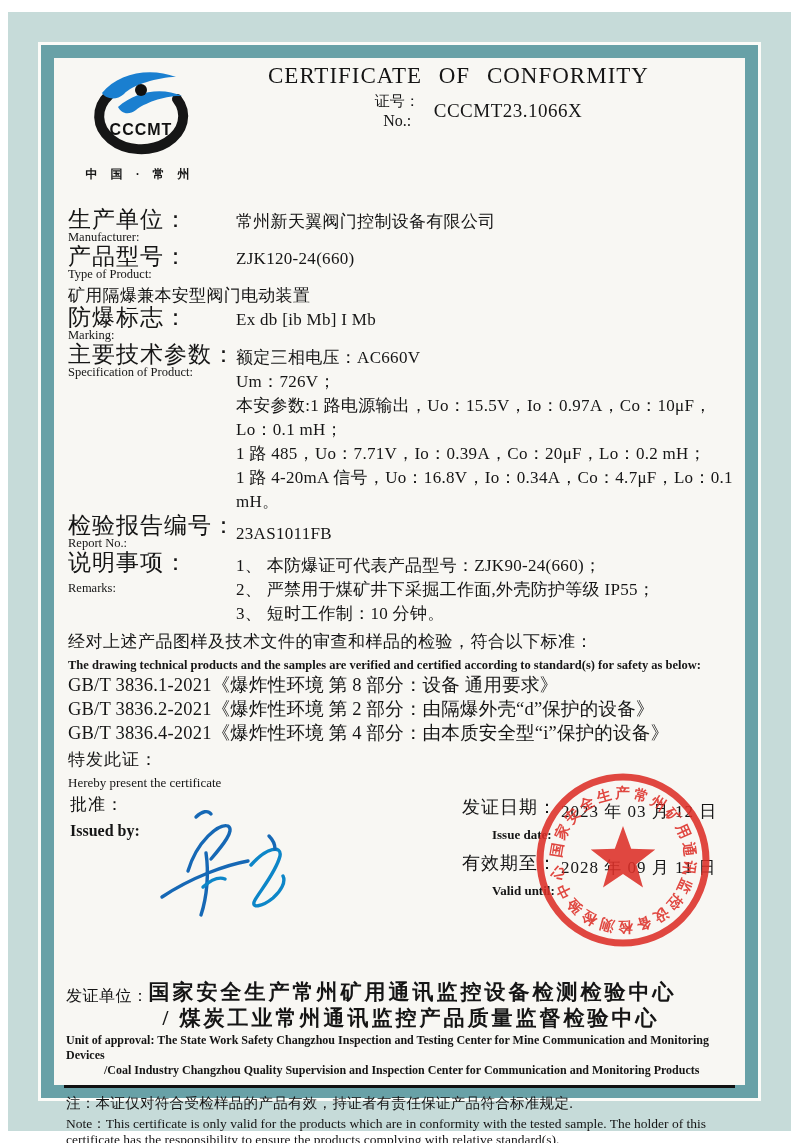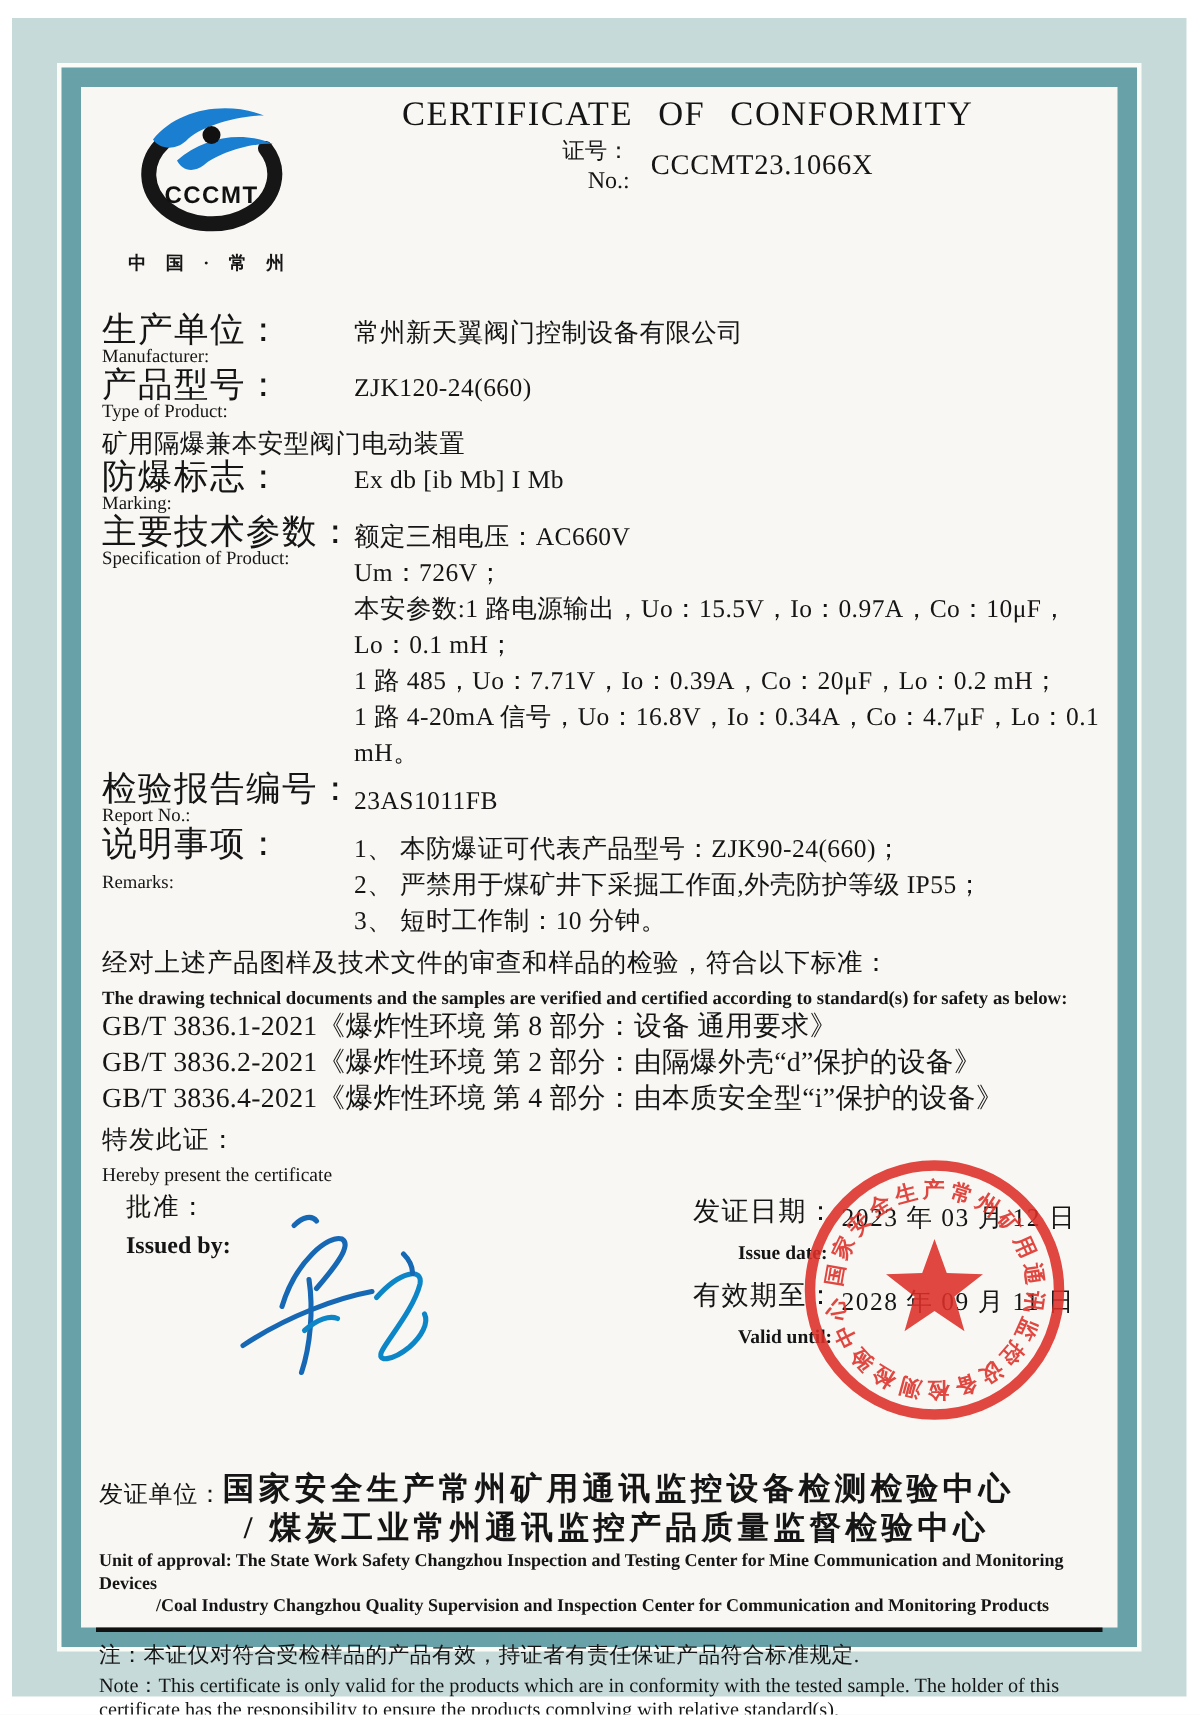--- a/index.html
+++ b/index.html
@@ -18,21 +18,21 @@
   .paper { position:relative; width:100%; height:100%; padding:4px 8px; }
 
   
   .header { position:relative; height:146px; }
   .logo { position:absolute; left:20px; top:6px; width:116px; text-align:center; }
   .logo-caption { font-size:12px; letter-spacing:5px; font-weight:bold; margin-top:1px; white-space:nowrap; }
   .titles { padding-left:118px; text-align:center; }
   .title-cn { font-size:46px; letter-spacing:28px; line-height:58px; padding-left:28px; white-space:nowrap; }
   .title-en { font-size:23px; letter-spacing:1px; word-spacing:10px; line-height:26px; margin-top:1px; }
   .certno-row { display:flex; justify-content:center; align-items:center; gap:14px; margin-top:3px; padding-left:40px; }
-  .certno-labels { text-align:right; }
+  .certno-labels { text-align:center; }
   .certno-labels .cn { font-size:15px; line-height:19px; }
   .certno-labels .en { font-size:16px; line-height:19px; }
   .certno-value { font-size:19px; letter-spacing:.5px; }
 
   
   .frow { display:flex; padding-left:6px; margin-bottom:1px; }
   .flabel { width:168px; flex:none; }
   .flabel .cn { font-size:23px; line-height:21px; letter-spacing:1px; }
   .flabel .en { font-size:12.5px; line-height:15px; }
   .fvalue { font-size:17px; line-height:21px; padding-top:2px; letter-spacing:.3px; }
@@ -40,21 +40,21 @@
 
   
   .stmt-cn { font-size:17px; padding-left:6px; margin-top:4px; letter-spacing:.5px; }
   .stmt-en { font-size:12.5px; font-weight:bold; padding-left:6px; margin-top:5px; }
   .standard { font-size:18.5px; padding-left:6px; line-height:24px; letter-spacing:.2px; }
   .present-cn { font-size:17px; padding-left:6px; margin-top:3px; letter-spacing:1px; }
   .present-en { font-size:13px; font-weight:normal; padding-left:6px; margin-top:4px; }
 
   
   .issue-area { position:relative; height:186px; margin-top:2px; }
-  .approve { position:absolute; left:22px; top:0; }
+  .approve { position:absolute; left:8px; top:0; }
   .approve .cn { font-size:17px; letter-spacing:1px; }
   .approve .en { font-size:16px; font-weight:bold; margin-top:6px; }
   .signature { position:absolute; left:88px; top:6px; }
   .dates { position:absolute; left:400px; top:2px; width:300px; }
   .drow { display:flex; align-items:flex-start; }
   .dlabel { font-size:18px; letter-spacing:1px; white-space:nowrap; }
   .dvalue { font-size:17px; white-space:nowrap; margin-left:4px; margin-top:5px; letter-spacing:1px; }
   .dsub { font-size:13px; font-weight:bold; margin:4px 0 8px 30px; }
   .stamp { position:absolute; left:472px; top:-22px; opacity:.88; z-index:5; }
 
@@ -158,21 +158,21 @@
         <div class="en" style="margin-top:8px">Remarks:</div>
       </div>
       <div class="fvalue multi">
         <div>1、 本防爆证可代表产品型号：ZJK90-24(660)；</div>
         <div>2、 严禁用于煤矿井下采掘工作面,外壳防护等级 IP55；</div>
         <div>3、 短时工作制：10 分钟。</div>
       </div>
     </div>
 
     <div class="stmt-cn">经对上述产品图样及技术文件的审查和样品的检验，符合以下标准：</div>
-    <div class="stmt-en">The drawing technical documents and the samples are verified and certified according to standard(s) for safety as below:</div>
+    <div class="stmt-en">The drawing technical products and the samples are verified and certified according to standard(s) for safety as below:</div>
     <div class="standard">GB/T 3836.1-2021《爆炸性环境 第 8 部分：设备 通用要求》</div>
     <div class="standard">GB/T 3836.2-2021《爆炸性环境 第 2 部分：由隔爆外壳“d”保护的设备》</div>
     <div class="standard">GB/T 3836.4-2021《爆炸性环境 第 4 部分：由本质安全型“i”保护的设备》</div>
     <div class="present-cn">特发此证：</div>
     <div class="present-en">Hereby present the certificate</div>
 
     <div class="issue-area">
       <div class="approve">
         <div class="cn">批准：</div>
         <div class="en">Issued by:</div>

